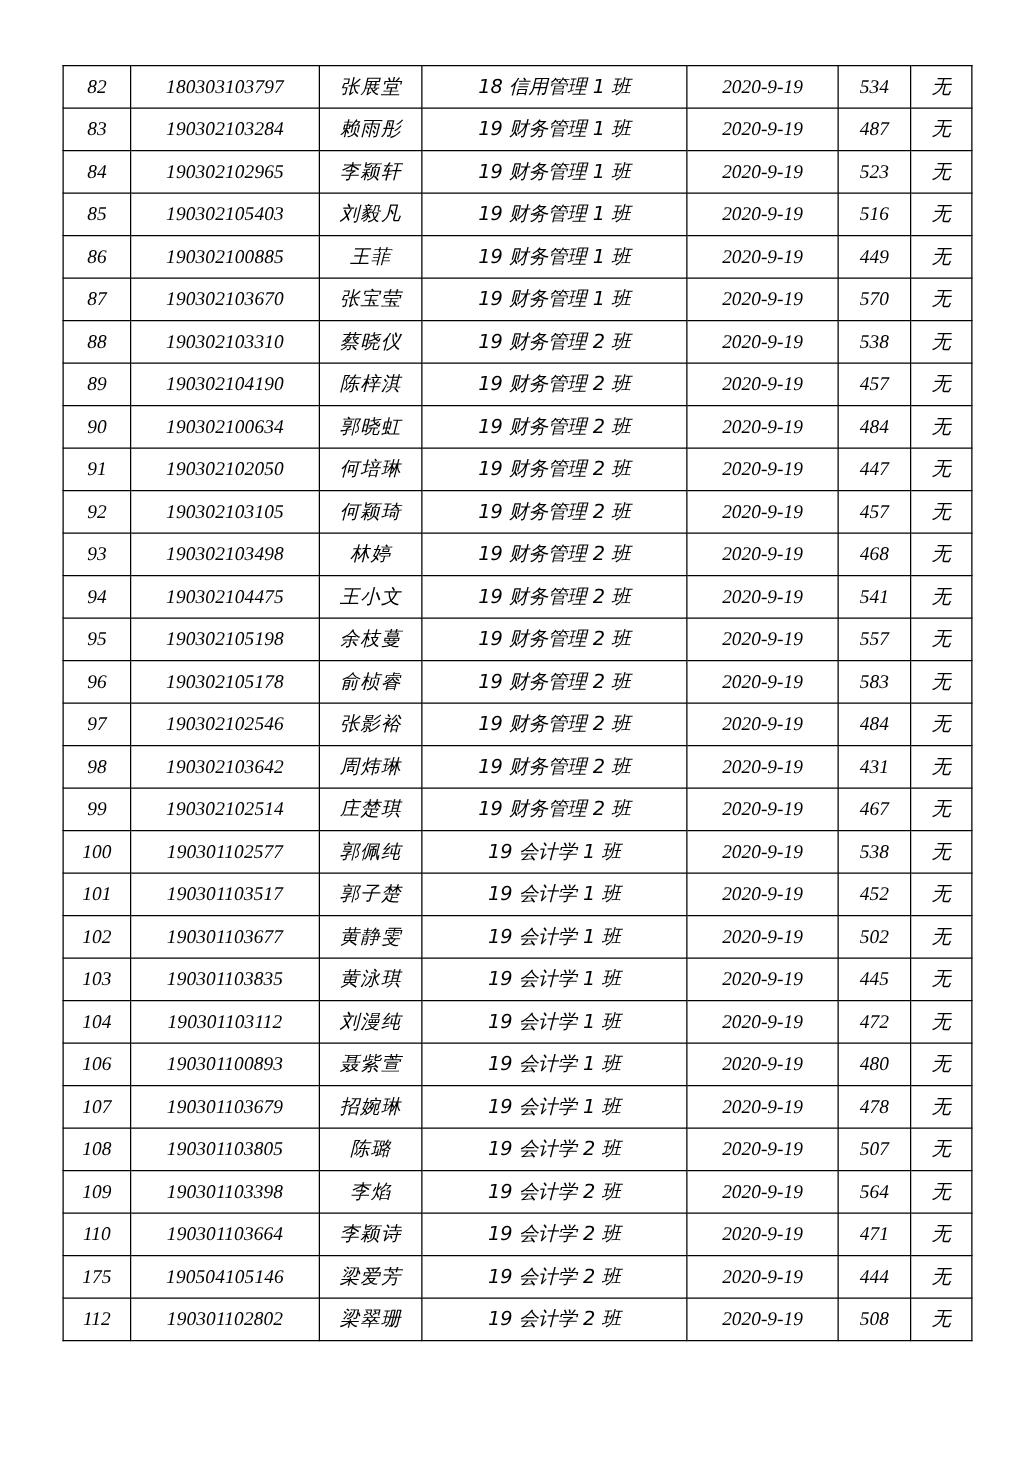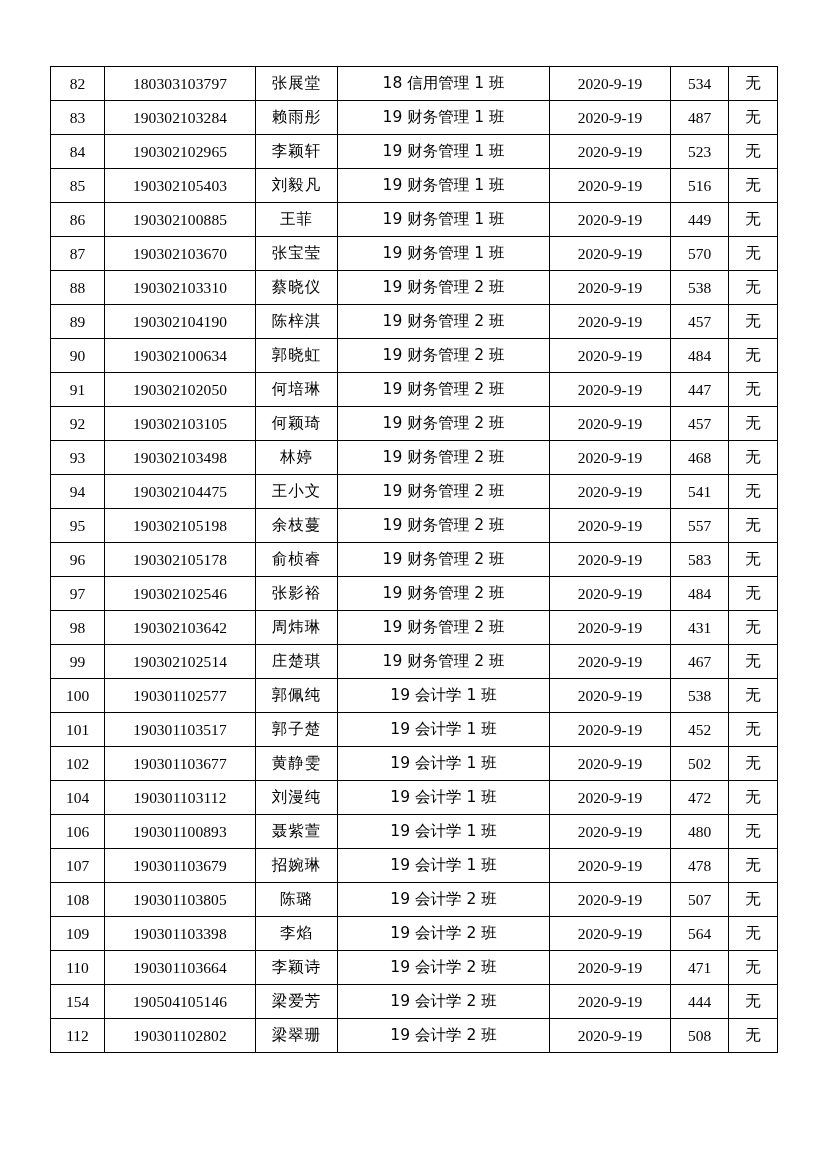--- a/index.html
+++ b/index.html
@@ -11,22 +11,23 @@
     width: 827px;
     height: 1169px;
     font-family: "Liberation Serif", "DejaVu Serif", serif;
     color: #000000;
     position: relative;
     overflow: hidden;
   }
   #page {
     position: absolute;
     left: 50px;
-    top: 66px;
+    top: 52px;
     width: 727px;
+    font-style: italic;
   }
   table.roster {
     border-collapse: collapse;
     table-layout: fixed;
     width: 727px;
     background: #ffffff;
   }
   table.roster td {
     border: 1px solid #000000;
     height: 33px;
@@ -253,20 +254,29 @@
         <tr>
           <td class="seq">102</td>
           <td class="sid">190301103677</td>
           <td class="name">黄静雯</td>
           <td class="cls">19 会计学 1 班</td>
           <td class="date">2020-9-19</td>
           <td class="score">502</td>
           <td class="note">无</td>
         </tr>
         <tr>
+          <td class="seq">103</td>
+          <td class="sid">190301103835</td>
+          <td class="name">黄泳琪</td>
+          <td class="cls">19 会计学 1 班</td>
+          <td class="date">2020-9-19</td>
+          <td class="score">445</td>
+          <td class="note">无</td>
+        </tr>
+        <tr>
           <td class="seq">104</td>
           <td class="sid">190301103112</td>
           <td class="name">刘漫纯</td>
           <td class="cls">19 会计学 1 班</td>
           <td class="date">2020-9-19</td>
           <td class="score">472</td>
           <td class="note">无</td>
         </tr>
         <tr>
           <td class="seq">106</td>
@@ -307,21 +317,21 @@
         <tr>
           <td class="seq">110</td>
           <td class="sid">190301103664</td>
           <td class="name">李颖诗</td>
           <td class="cls">19 会计学 2 班</td>
           <td class="date">2020-9-19</td>
           <td class="score">471</td>
           <td class="note">无</td>
         </tr>
         <tr>
-          <td class="seq">154</td>
+          <td class="seq">175</td>
           <td class="sid">190504105146</td>
           <td class="name">梁爱芳</td>
           <td class="cls">19 会计学 2 班</td>
           <td class="date">2020-9-19</td>
           <td class="score">444</td>
           <td class="note">无</td>
         </tr>
         <tr>
           <td class="seq">112</td>
           <td class="sid">190301102802</td>

